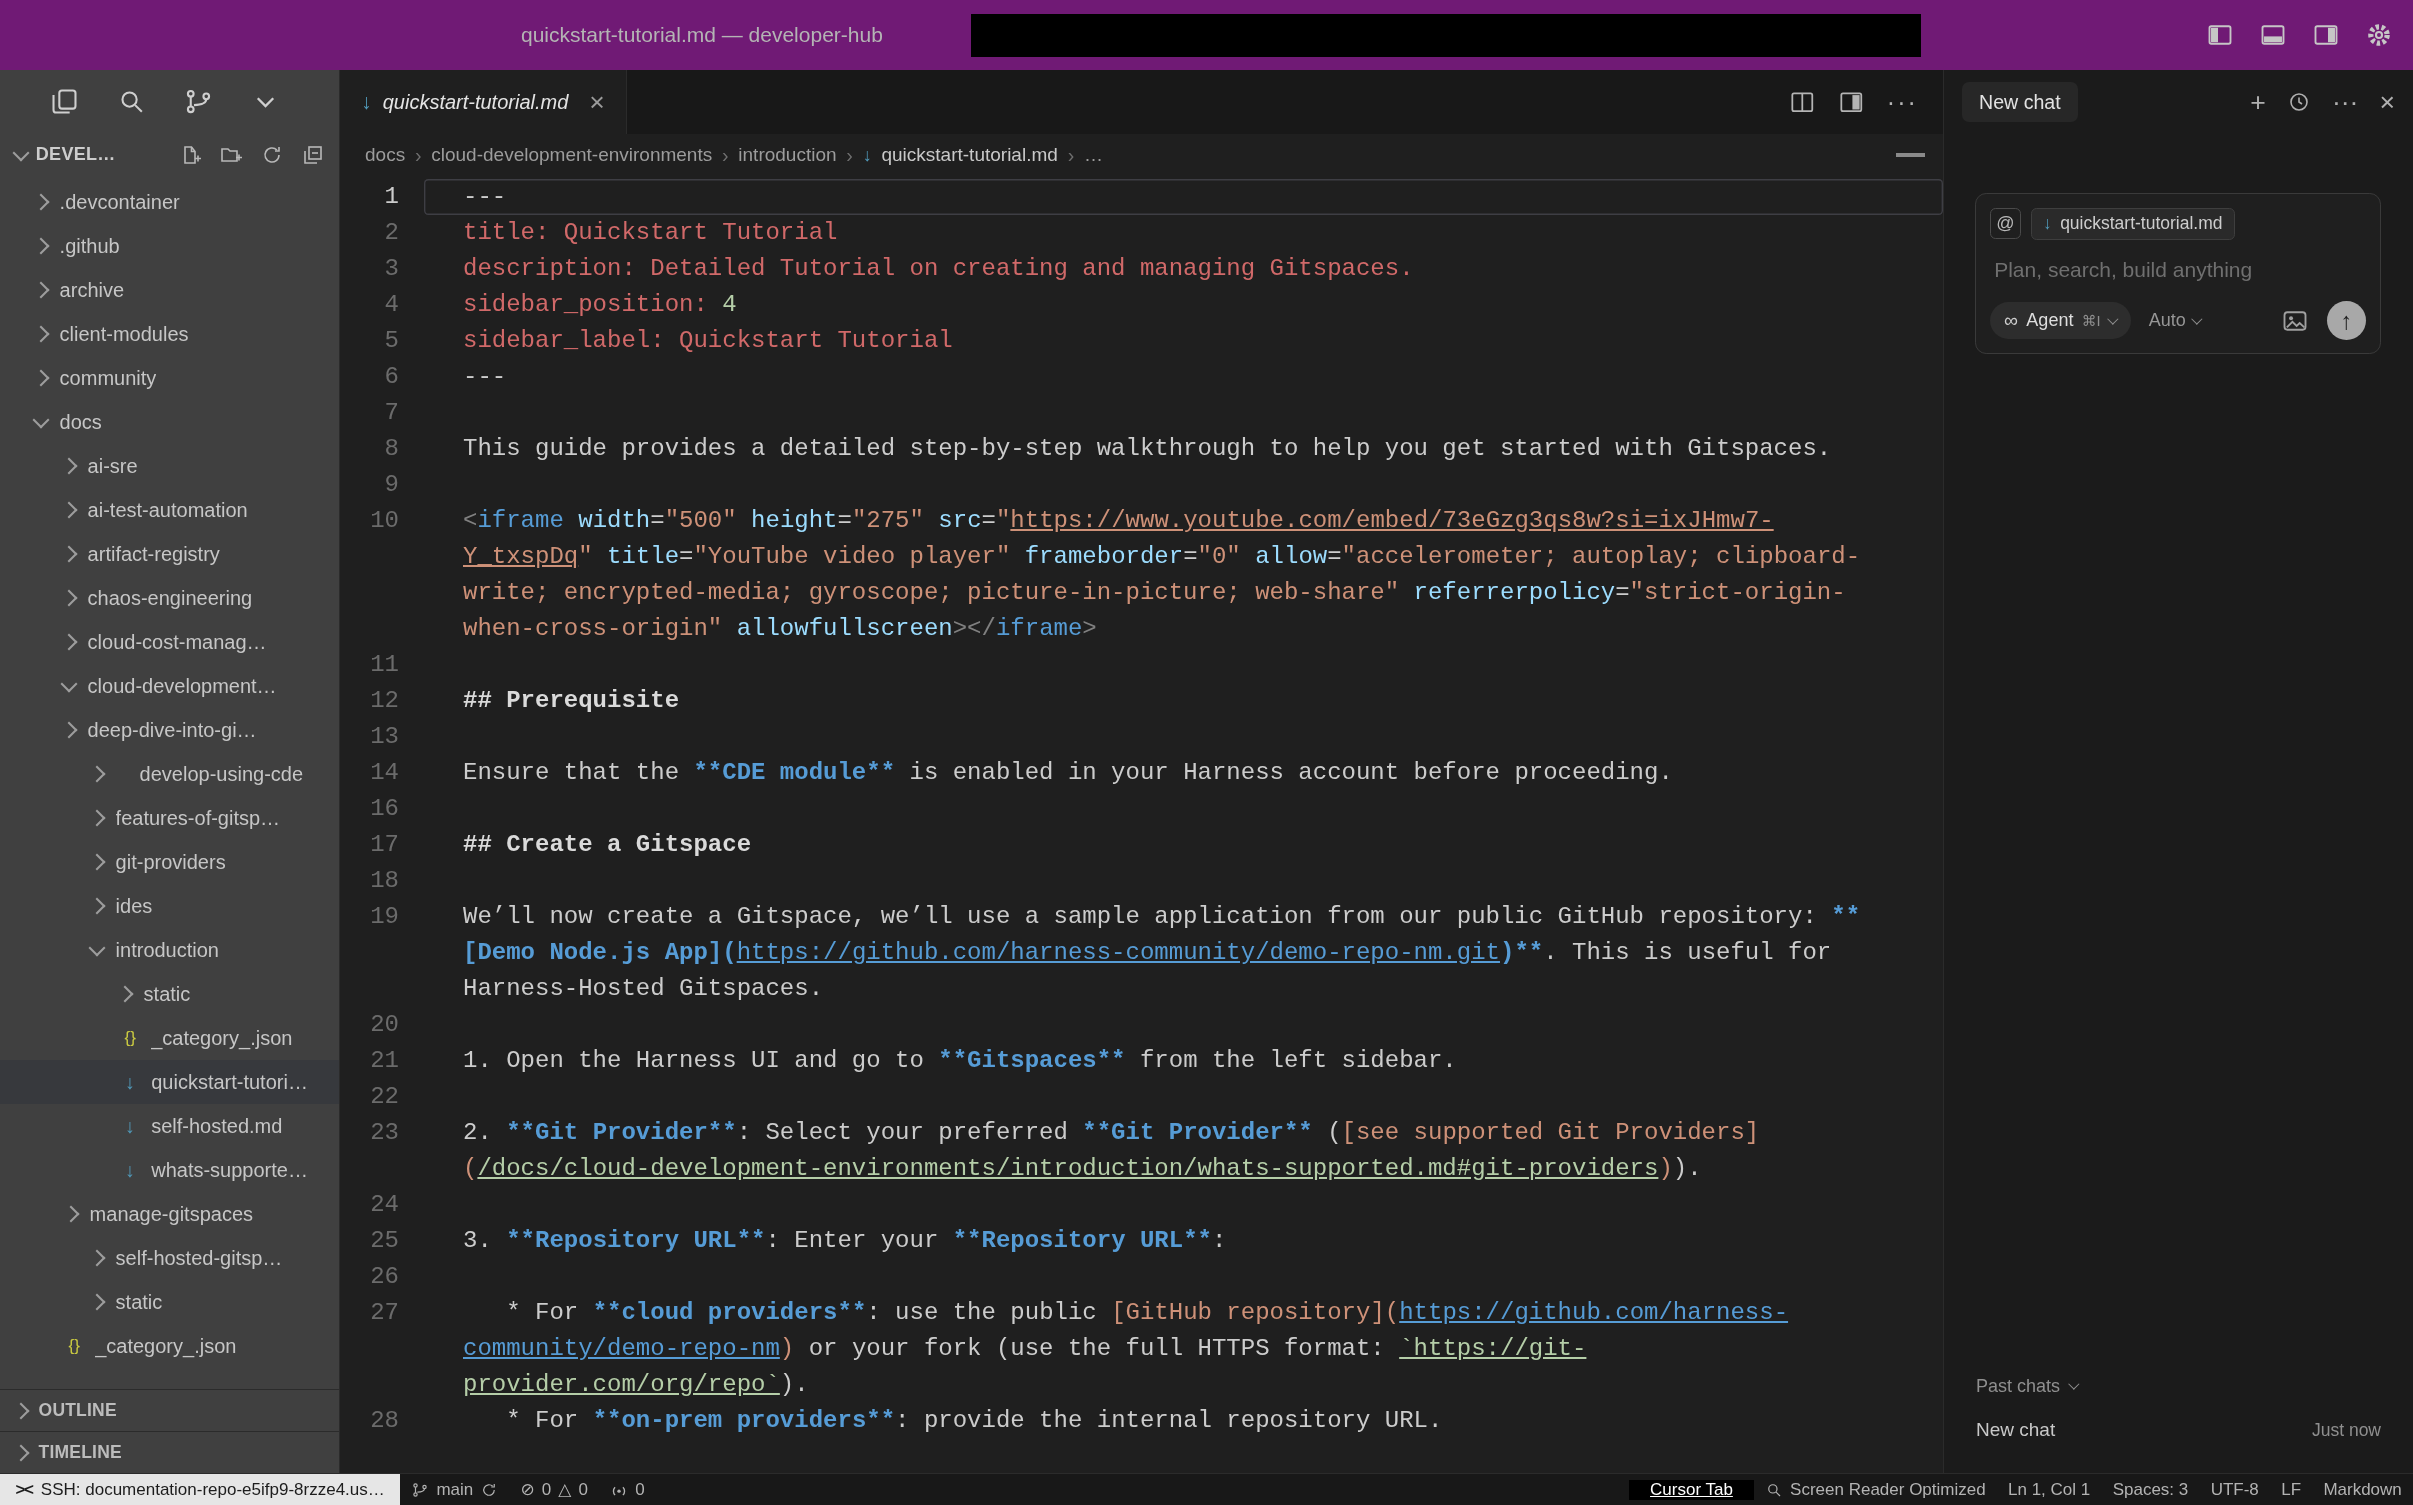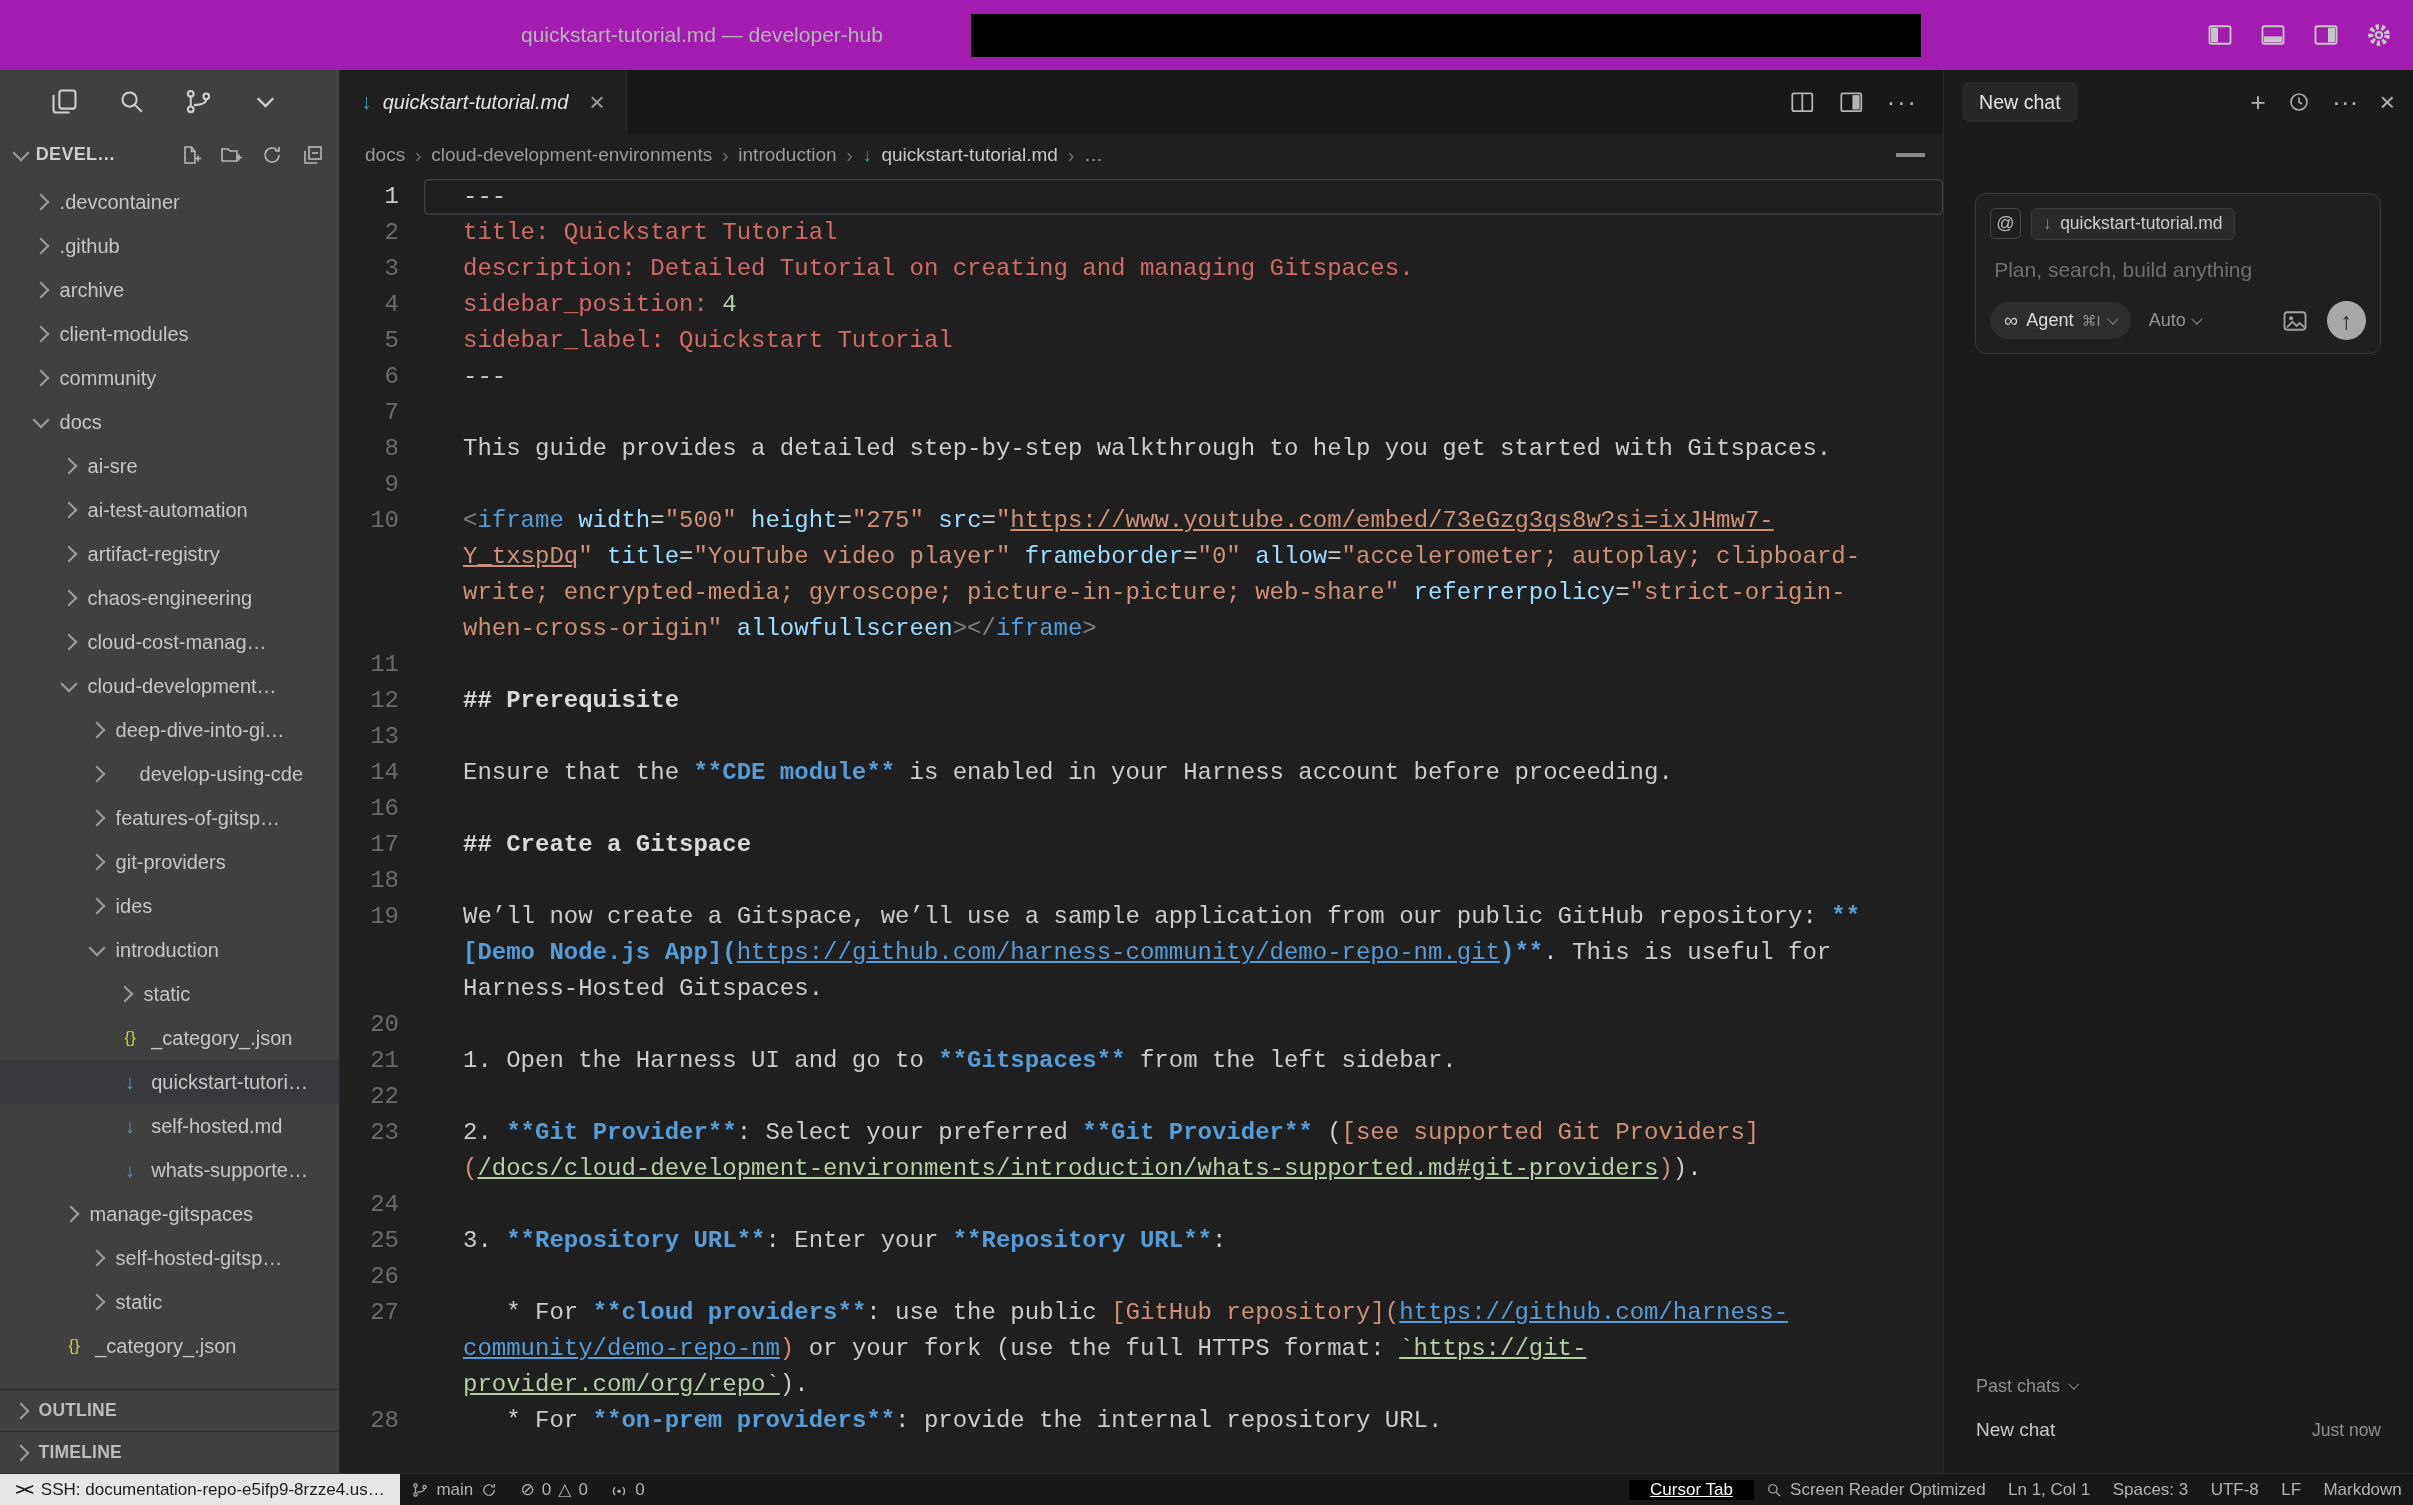--- a/index.html
+++ b/index.html
@@ -1,21 +1,21 @@
 <!DOCTYPE html>
 <html style="font-size:11.2px"><head>
 <meta charset="utf-8">
 <style>
   * { box-sizing: border-box; margin: 0; padding: 0; }
   html,body { width:2413px; height:1505px; overflow:hidden; }
   body { background:#1f1f1f; color:#ccc; font-family:"Liberation Sans", sans-serif; position:relative; }
   svg { display:block; }
 
   
-  .titlebar { height:70px; background:#a21caf; position:relative; }
+  .titlebar { height:70px; background:#701a75; position:relative; }
   .tb-title { position:absolute; left:521px; top:0; height:70px; display:flex; align-items:center; font-size:21px; color:#b4b4b4; }
   .tb-redact { position:absolute; left:971px; top:14px; width:950px; height:43px; background:#000; }
   .tb-actions { position:absolute; right:19.6px; top:0; height:70px; display:flex; align-items:center; gap:25px; color:#c6c6c6; }
   .tb-actions svg { width:28px; height:28px; }
 
   .main { display:flex; height:1403px; }
 
   
   .sidebar { width:340px; flex:none; background:#404040; border-right:0.7px solid #2b2b2b; display:flex; flex-direction:column; }
   .side-icons { height:63px; flex:none; display:flex; align-items:center; gap:36px; padding-left:49px; color:#cfcfcf; }
@@ -251,21 +251,21 @@
           <span class="tlabel">chaos-engineering</span>
         </div>
         <div class="trow" style="padding-left: 63px;">
           <span class="chev right"></span>
           <span class="tlabel">cloud-cost-manag…</span>
         </div>
         <div class="trow" style="padding-left: 63px;">
           <span class="chev down"></span>
           <span class="tlabel">cloud-development…</span>
         </div>
-        <div class="trow" style="padding-left: 91px;">
+        <div class="trow" style="padding-left: 63px;">
           <span class="chev right"></span>
           <span class="tlabel">deep-dive-into-gi…</span>
         </div>
         <div class="trow" style="padding-left: 91px; gap: 24px;">
           <span class="chev right"></span>
           <span class="tlabel">develop-using-cde</span>
         </div>
         <div class="trow" style="padding-left: 91px;">
           <span class="chev right"></span>
           <span class="tlabel">features-of-gitsp…</span>

